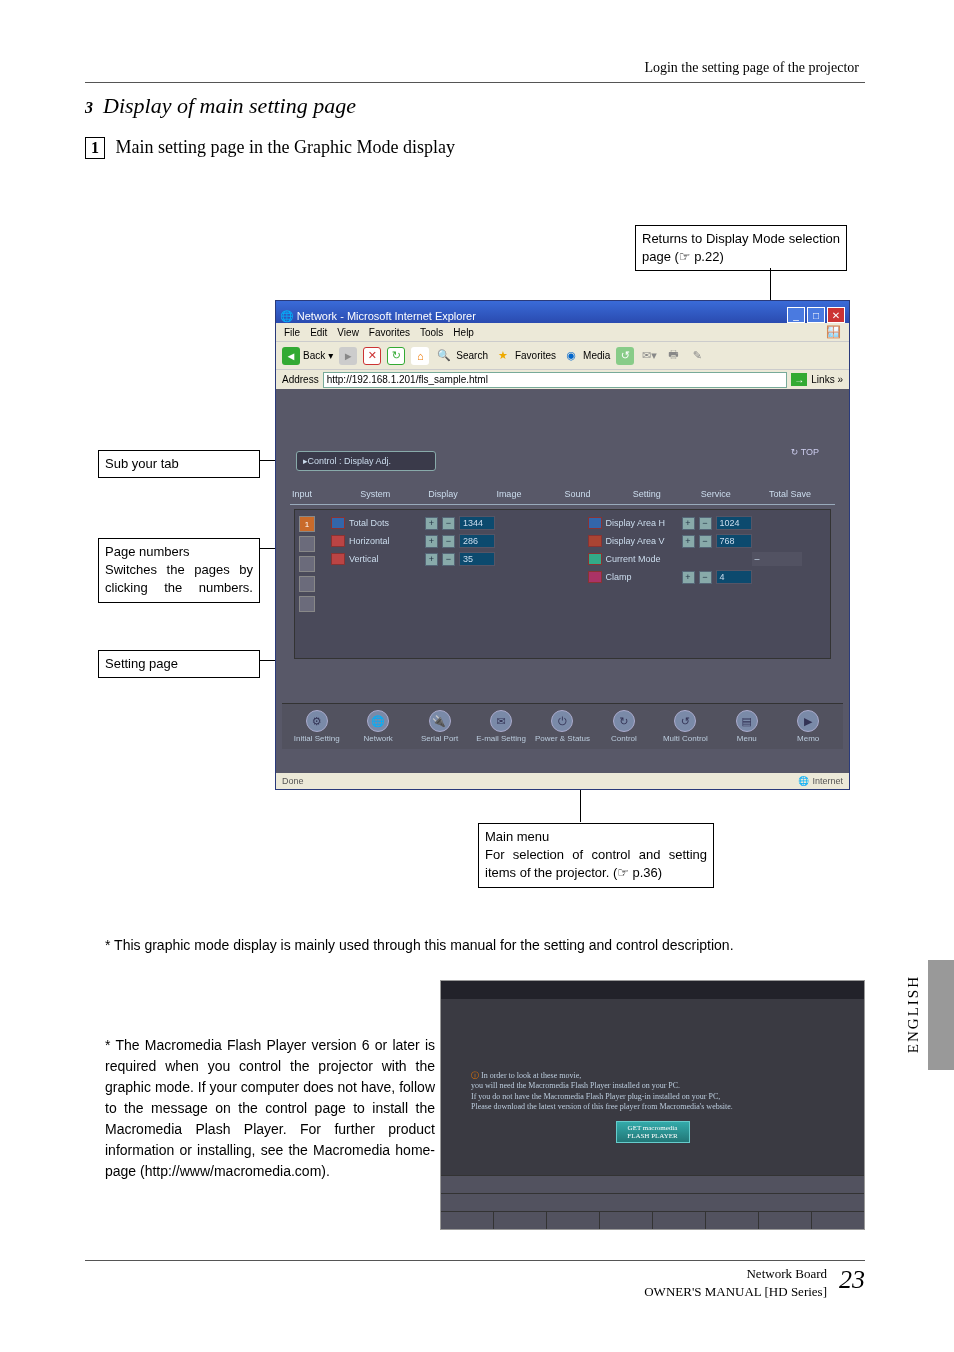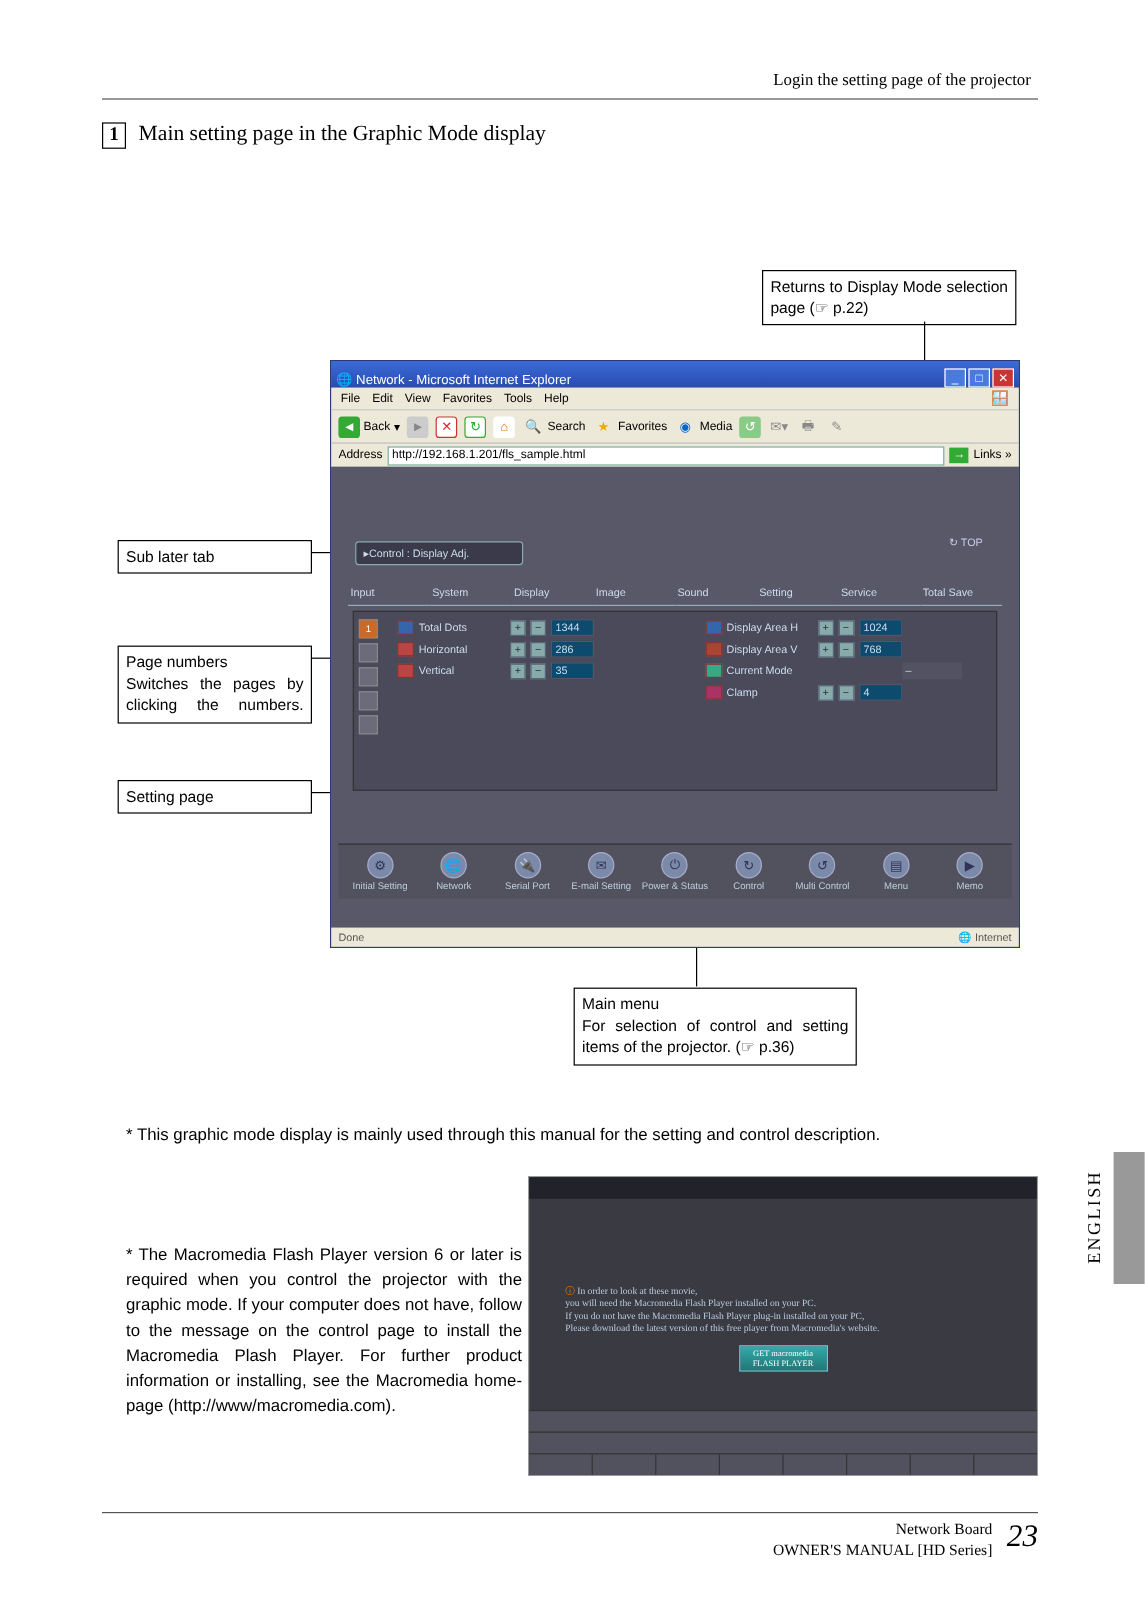--- a/index.html
+++ b/index.html
@@ -182,36 +182,40 @@
   .footer-txt { display:inline-block; text-align:right; font-size:13px;
     line-height:1.4; vertical-align:top;}
 </style>
 </head>
 <body>
 
 <div class="page">
   <div class="top-right-italic">Login the setting page of the projector</div>
   <hr class="rule">
 
+  <div>
+    <span class="h3n">3</span>
+    <span class="h3">Display of main setting page</span>
+  </div>
 
   <div class="row2">
     <div class="sub-h">
       <span class="boxed-num">1</span>
       <span>Main setting page in the Graphic Mode display</span>
     </div>
   </div>
 </div>
 
 <div class="callout" style="left:635px; top:225px; width:212px;">
   <div class="d">Returns to Display Mode selection page (☞ p.22)</div>
 </div>
 <div class="label-line" style="left:770px; top:268px; width:1px; height:70px;"></div>
 
 <div class="callout" style="left:98px; top:450px; width:162px;">
-  <div class="t">Sub later tab</div>
+  <div class="t">Sub your tab</div>
 </div>
 <div class="label-line" style="left:260px; top:460px; width:40px; height:1px;"></div>
 
 <div class="callout" style="left:98px; top:538px; width:162px;">
   <div class="t">Page numbers</div>
   <div class="d" style="text-align-last:justify;">Switches the pages by clicking the numbers.</div>
 </div>
 <div class="label-line" style="left:260px; top:548px; width:50px; height:1px;"></div>
 
 <div class="callout" style="left:98px; top:650px; width:162px;">

